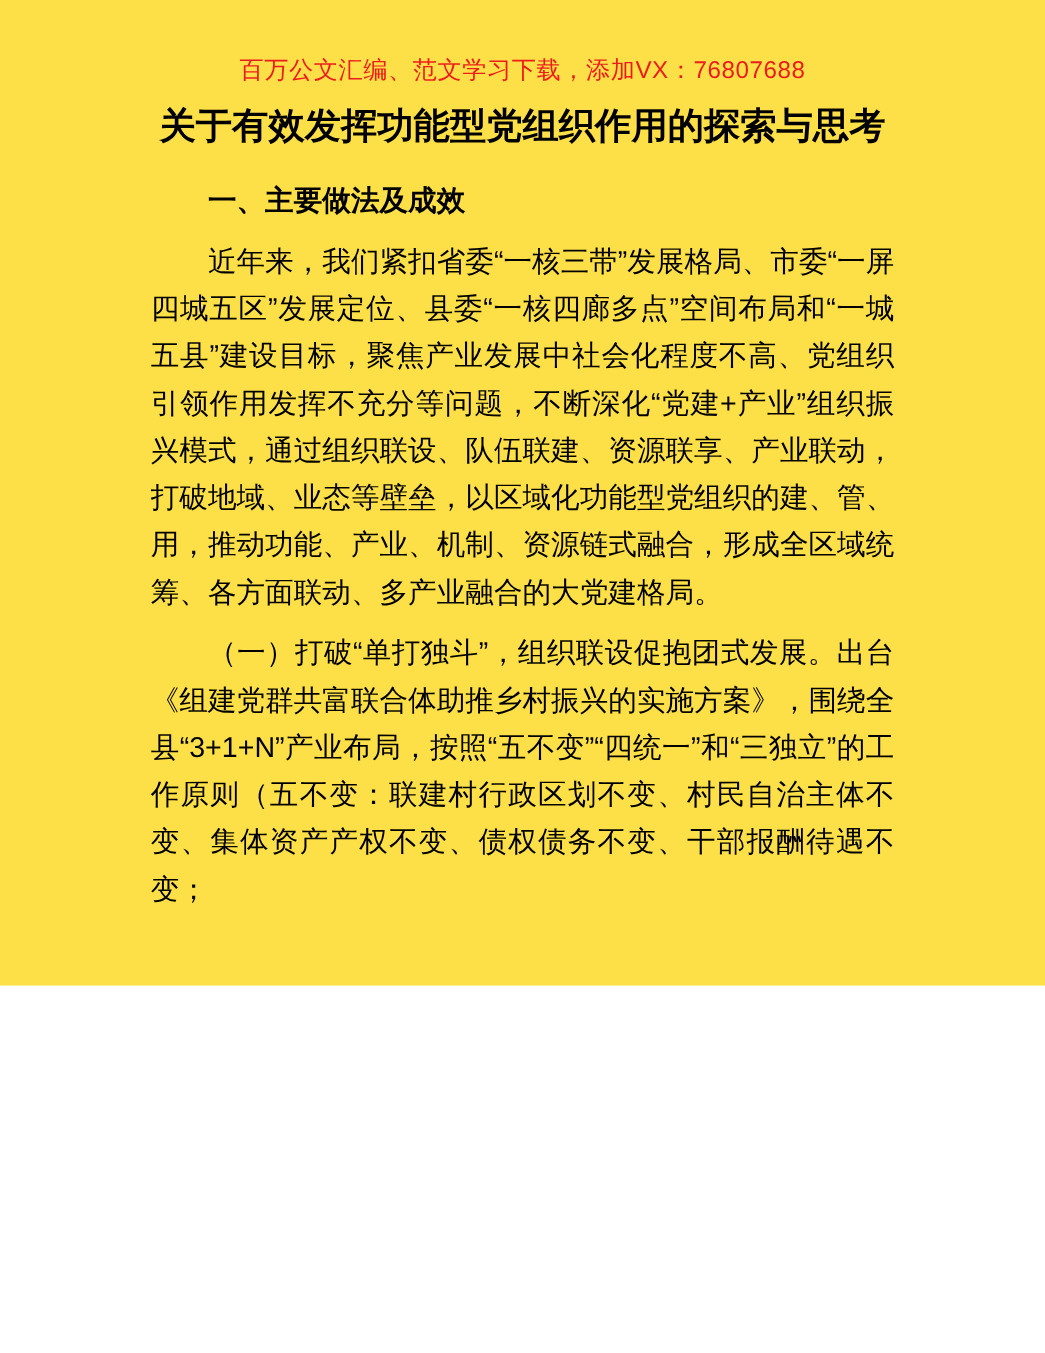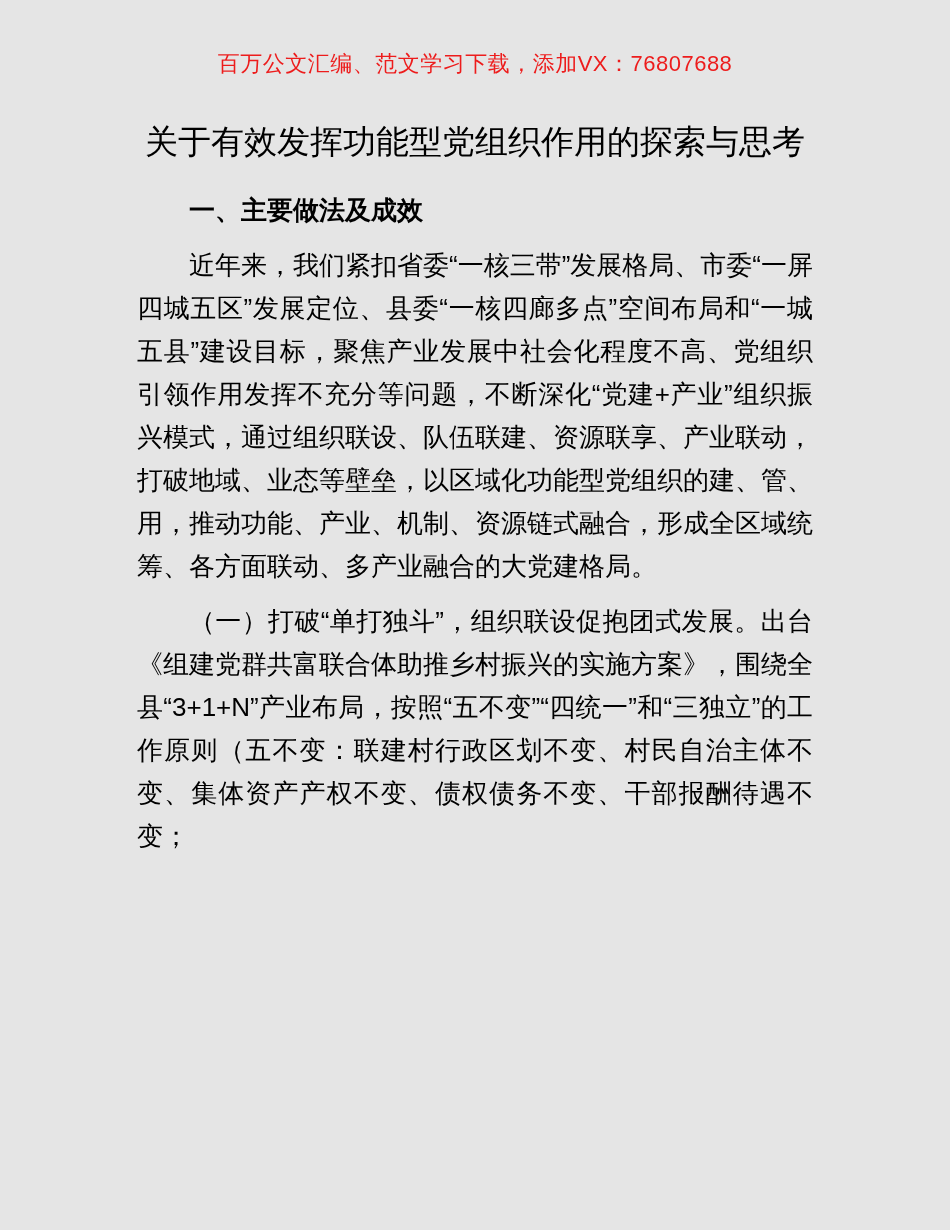--- a/index.html
+++ b/index.html
@@ -9,39 +9,39 @@
   }
   body {
     width: 950px;
     height: 1230px;
     font-family: "Liberation Sans", "DejaVu Sans", sans-serif;
     color: #000000;
     overflow: hidden;
   }
   .page {
     width: 950px;
-    height: 1230px;
-    background: #e5e5e5;
+    height: 896px;
+    background: #fde047;
     box-sizing: border-box;
     padding-top: 50px;
   }
   .watermark {
     text-align: center;
     font-size: 22px;
     line-height: 28px;
     color: #ed1c1c;
     letter-spacing: 0.5px;
   }
   .doc-title {
-    margin: 40px auto 0;
+    margin: 12px auto 0;
     width: 720px;
     text-align: center;
     font-size: 33px;
     line-height: 47px;
-    font-weight: normal;
+    font-weight: bold;
     color: #000000;
   }
   .content {
     margin: 24px auto 0;
     width: 676px;
     font-size: 26px;
     line-height: 43px;
     text-align: justify;
   }
   .content p {

